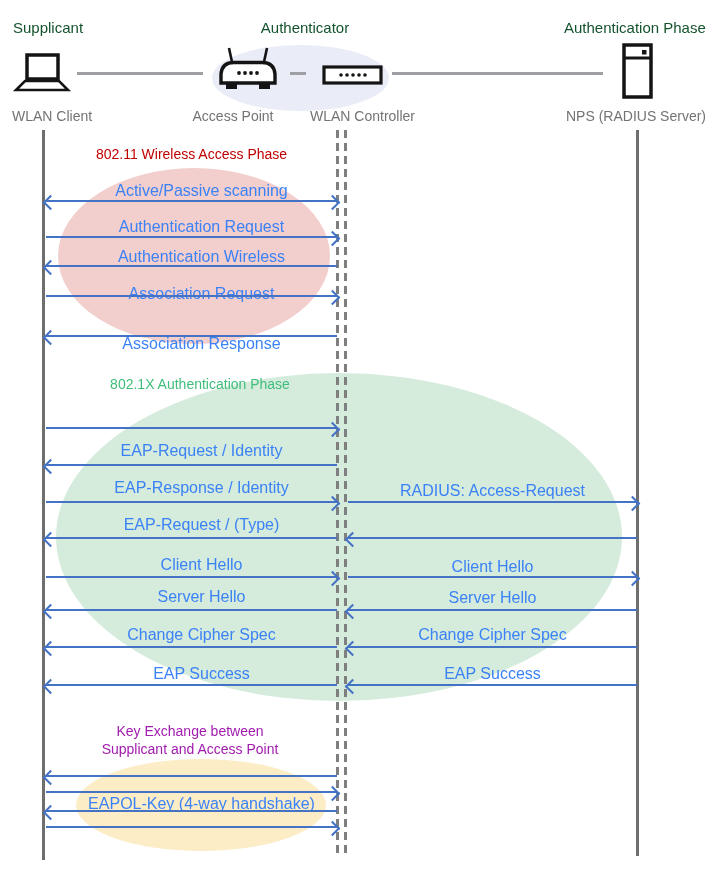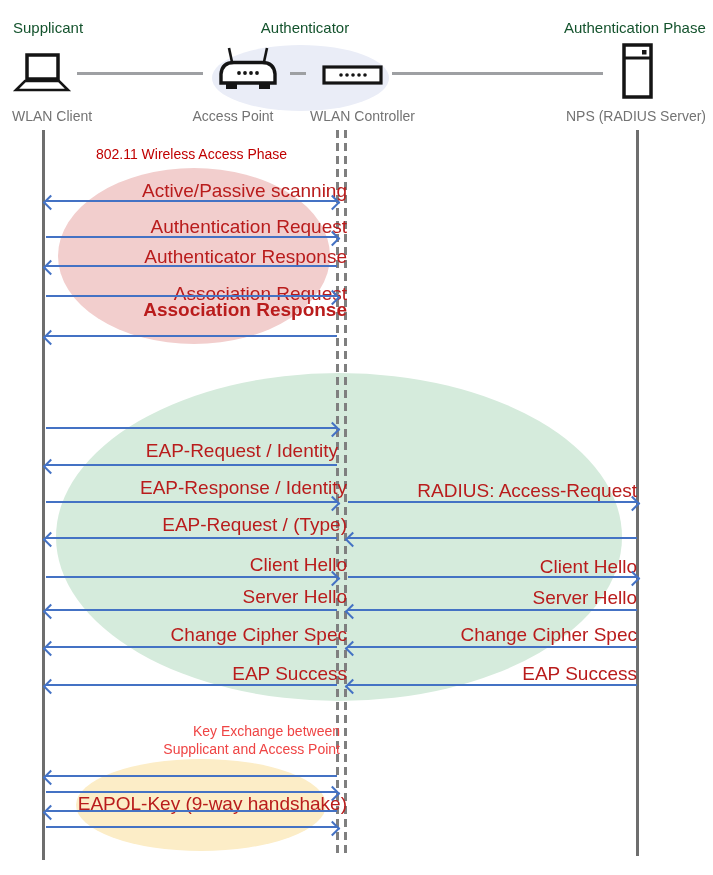--- a/index.html
+++ b/index.html
@@ -20,23 +20,23 @@
     background:repeating-linear-gradient(to bottom,#7f7f7f 0 8px,transparent 8px 13px);}
   
   .phase-ellipse{position:absolute;border-radius:50%;}
   .pe1{left:58px;top:168px;width:272px;height:176px;background:#F2CECD;}
   .pe2{left:56px;top:373px;width:566px;height:328px;background:#D5EBDC;}
   .pe3{left:76px;top:759px;width:250px;height:92px;background:#FCEDC7;}
   
   .phase-title{position:absolute;font-size:14px;text-align:center;white-space:nowrap;}
   .pt1{left:46px;width:291px;top:146px;color:#C00000;}
   .pt2{left:50px;width:300px;top:376px;color:#3FBE7B;}
-  .pt3{left:40px;width:300px;top:722px;color:#ef4444;line-height:18px;text-align:right;}
-  
-  .lbl{position:absolute;font-size:19px;line-height:15px;text-align:right;color:#b91c1c;white-space:nowrap;}
+  .pt3{left:40px;width:300px;top:722px;color:#a21caf;line-height:18px;}
+  
+  .lbl{position:absolute;font-size:16px;line-height:15px;text-align:center;color:#3b82f6;white-space:nowrap;}
   .arrow{position:absolute;height:2px;background:#4472C4;}
   .col-l{left:46px;width:291px;}
   .col-r{left:348px;width:289px;}
   .hr{position:absolute;right:-1px;top:-3.5px;width:9px;height:9px;
       border-top:2px solid #4472C4;border-right:2px solid #4472C4;transform:rotate(45deg);}
   .hl{position:absolute;left:-1px;top:-3.5px;width:9px;height:9px;
       border-top:2px solid #4472C4;border-left:2px solid #4472C4;transform:rotate(-45deg);}
   svg{display:block;}
 </style>
 </head>
@@ -102,56 +102,57 @@
   <div class="phase-ellipse pe1"></div>
   <div class="phase-ellipse pe2"></div>
   <div class="phase-ellipse pe3"></div>
 
   <div class="lifeline" style="left:42px;height:730px;"></div>
   <div class="dashline" style="left:336px;"></div>
   <div class="dashline" style="left:344px;"></div>
   <div class="lifeline" style="left:636px;height:726px;"></div>
 
   <div class="phase-title pt1">802.11 Wireless Access Phase</div>
+  <div class="phase-title pt2">802.1X Authentication Phase</div>
   <div class="phase-title pt3">
     <div>Key Exchange between</div>
     <div>Supplicant and Access Point</div>
   </div>
 
   <div class="lbl" style="left:56px;width:291px;top:183px;">Active/Passive scanning</div>
   <div class="arrow col-l" style="top:200px;">
     <span class="hl"></span>
     <span class="hr"></span>
   </div>
 
   <div class="lbl" style="left:56px;width:291px;top:219px;">Authentication Request</div>
   <div class="arrow col-l" style="top:236px;">
     <span class="hr"></span>
   </div>
 
-  <div class="lbl" style="left:56px;width:291px;top:249px;">Authenticator Response</div>
+  <div class="lbl" style="left:56px;width:291px;top:249px;">Authentication Wireless</div>
   <div class="arrow col-l" style="top:265px;">
     <span class="hl"></span>
   </div>
 
   <div class="lbl" style="left:56px;width:291px;top:286px;">Association Request</div>
   <div class="arrow col-l" style="top:295px;">
     <span class="hr"></span>
   </div>
 
-  <div class="lbl" style="left:56px;width:291px;top:302px;font-weight:bold;">Association Response</div>
+  <div class="lbl" style="left:56px;width:291px;top:336px;">Association Response</div>
   <div class="arrow col-l" style="top:335px;">
     <span class="hl"></span>
   </div>
 
   <div class="arrow col-l" style="top:427px;">
     <span class="hr"></span>
   </div>
 
-  <div class="lbl" style="left:47px;width:291px;top:443px;">EAP-Request / Identity</div>
+  <div class="lbl" style="left:56px;width:291px;top:443px;">EAP-Request / Identity</div>
   <div class="arrow col-l" style="top:464px;">
     <span class="hl"></span>
   </div>
 
   <div class="lbl" style="left:56px;width:291px;top:480px;">EAP-Response / Identity</div>
   <div class="arrow col-l" style="top:501px;">
     <span class="hr"></span>
   </div>
 
   <div class="lbl" style="left:56px;width:291px;top:517px;">EAP-Request / (Type)</div>
@@ -207,21 +208,21 @@
   <div class="arrow col-r" style="top:684px;">
     <span class="hl"></span>
   </div>
 
   <div class="arrow col-l" style="top:775px;">
     <span class="hl"></span>
   </div>
   <div class="arrow col-l" style="top:791px;">
     <span class="hr"></span>
   </div>
-  <div class="lbl" style="left:56px;width:291px;top:796px;">EAPOL-Key (9-way handshake)</div>
+  <div class="lbl" style="left:56px;width:291px;top:796px;">EAPOL-Key (4-way handshake)</div>
   <div class="arrow col-l" style="top:810px;">
     <span class="hl"></span>
   </div>
   <div class="arrow col-l" style="top:826px;">
     <span class="hr"></span>
   </div>
 
 </div>
 
 </body></html>

